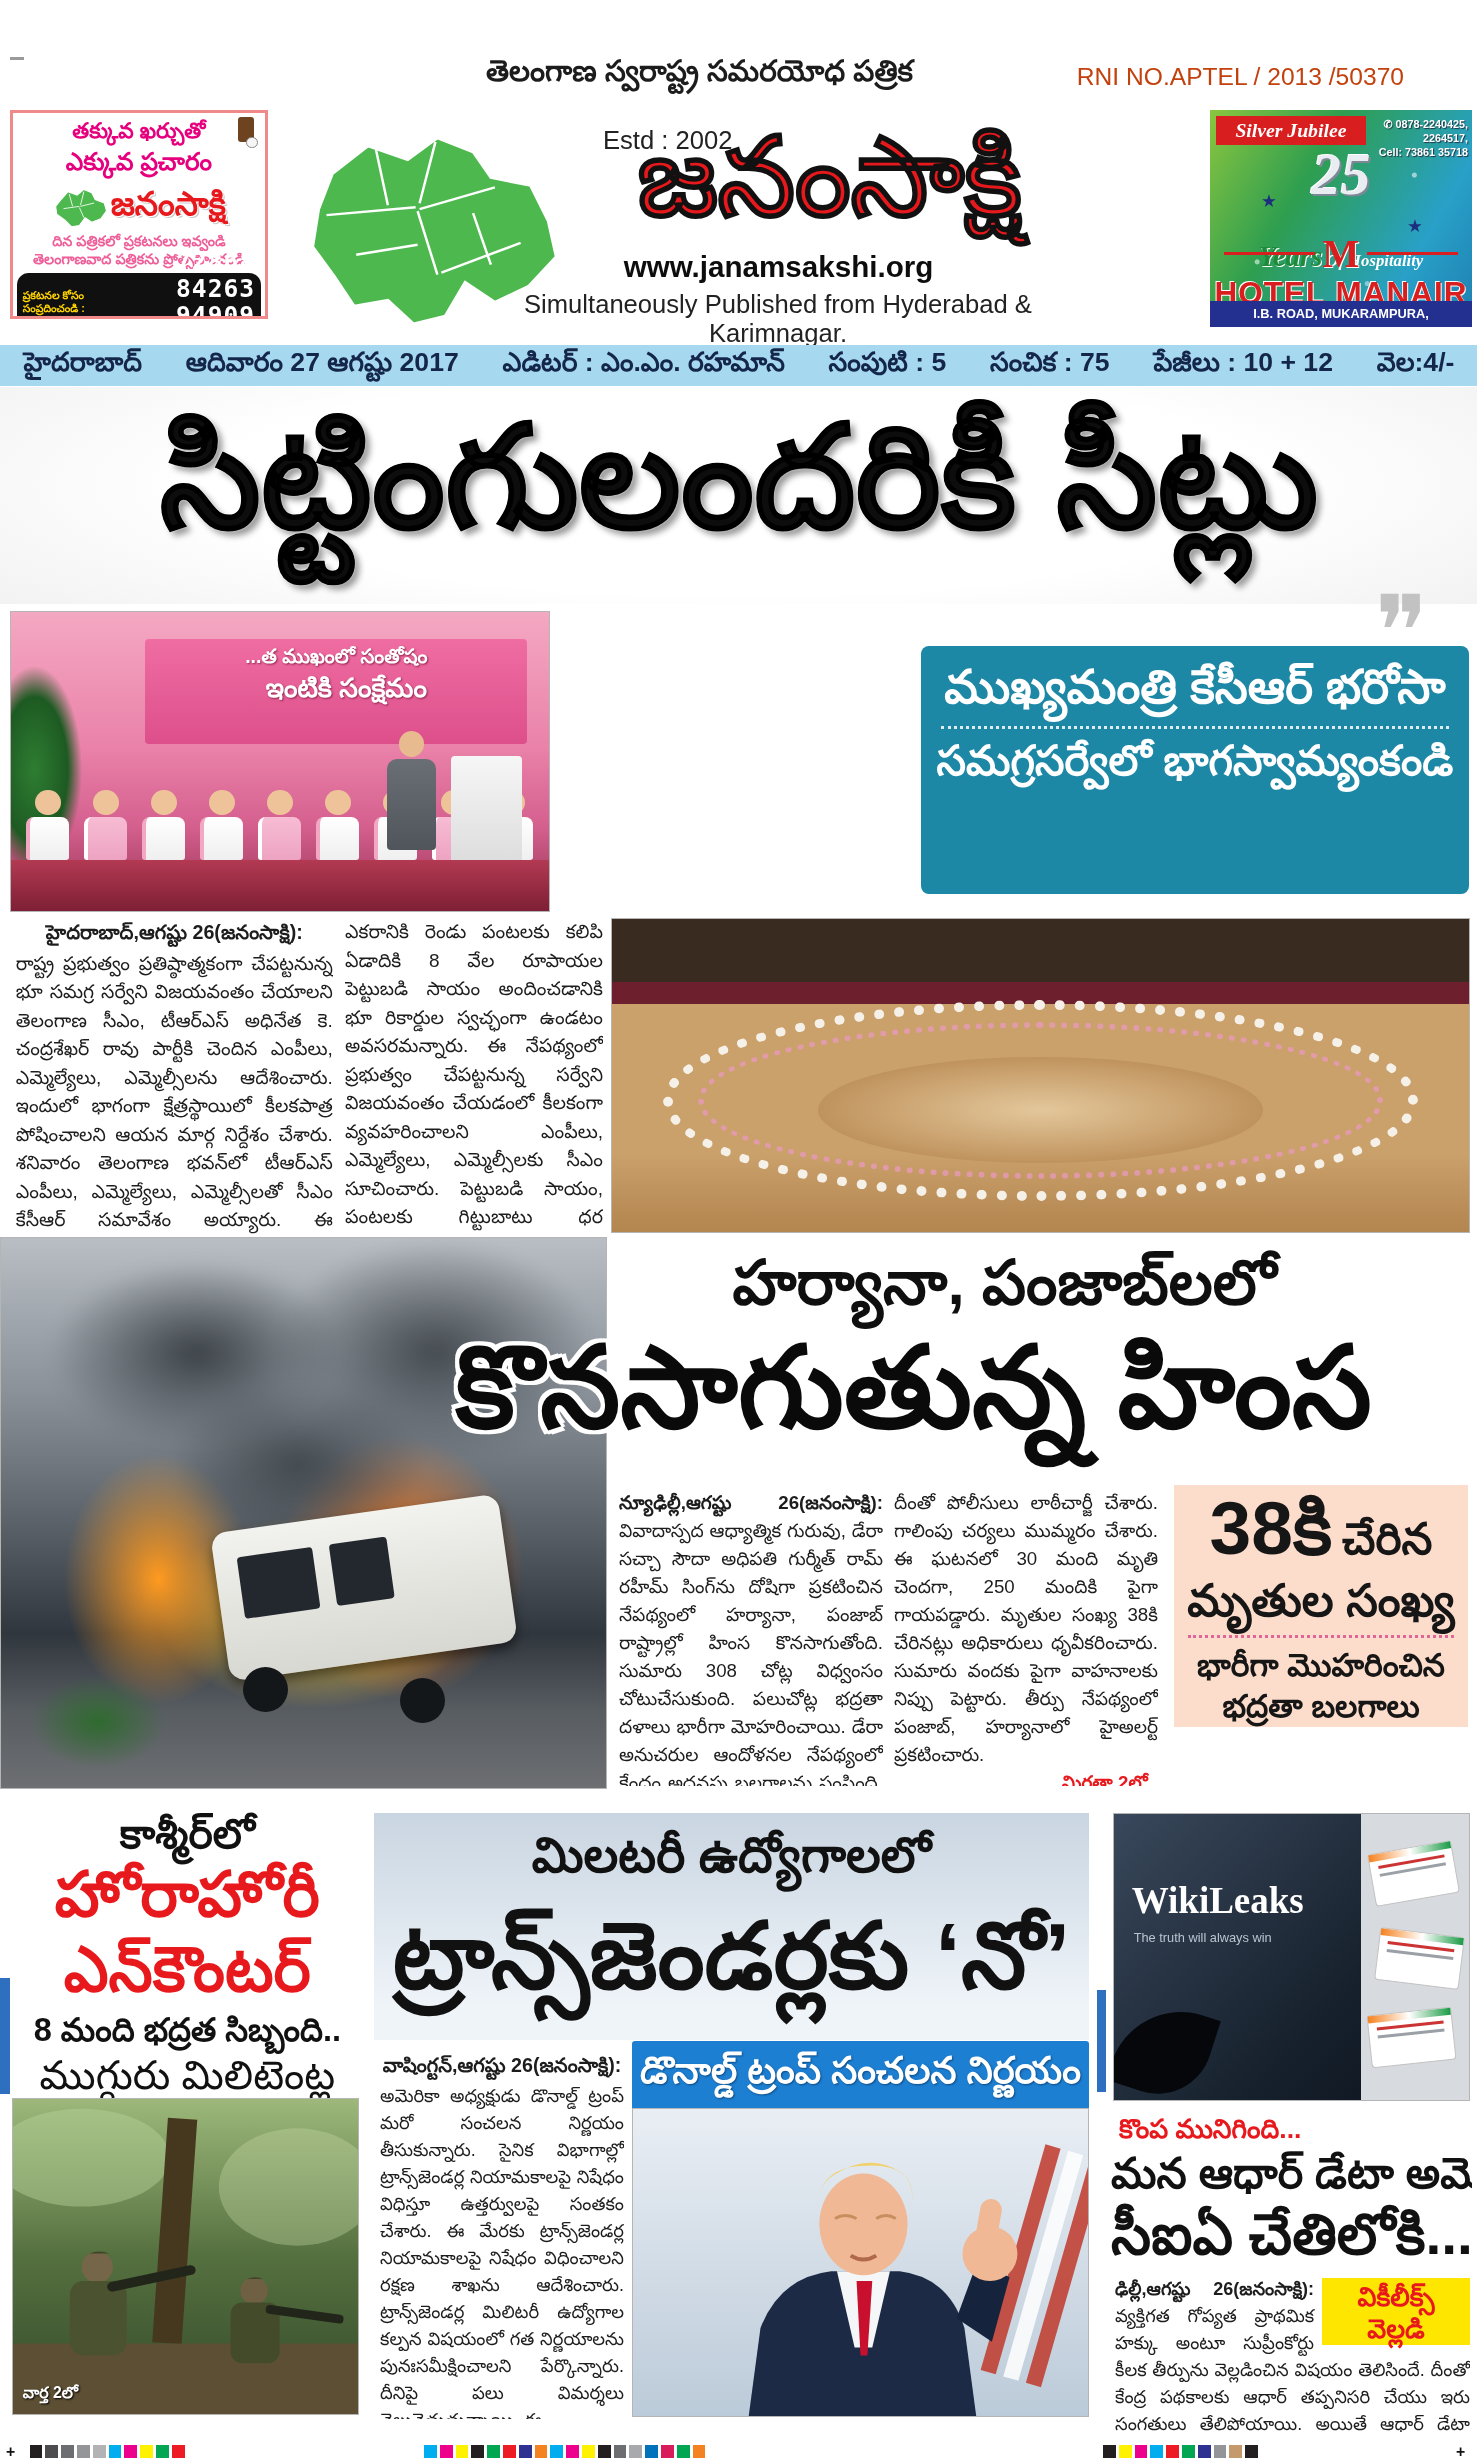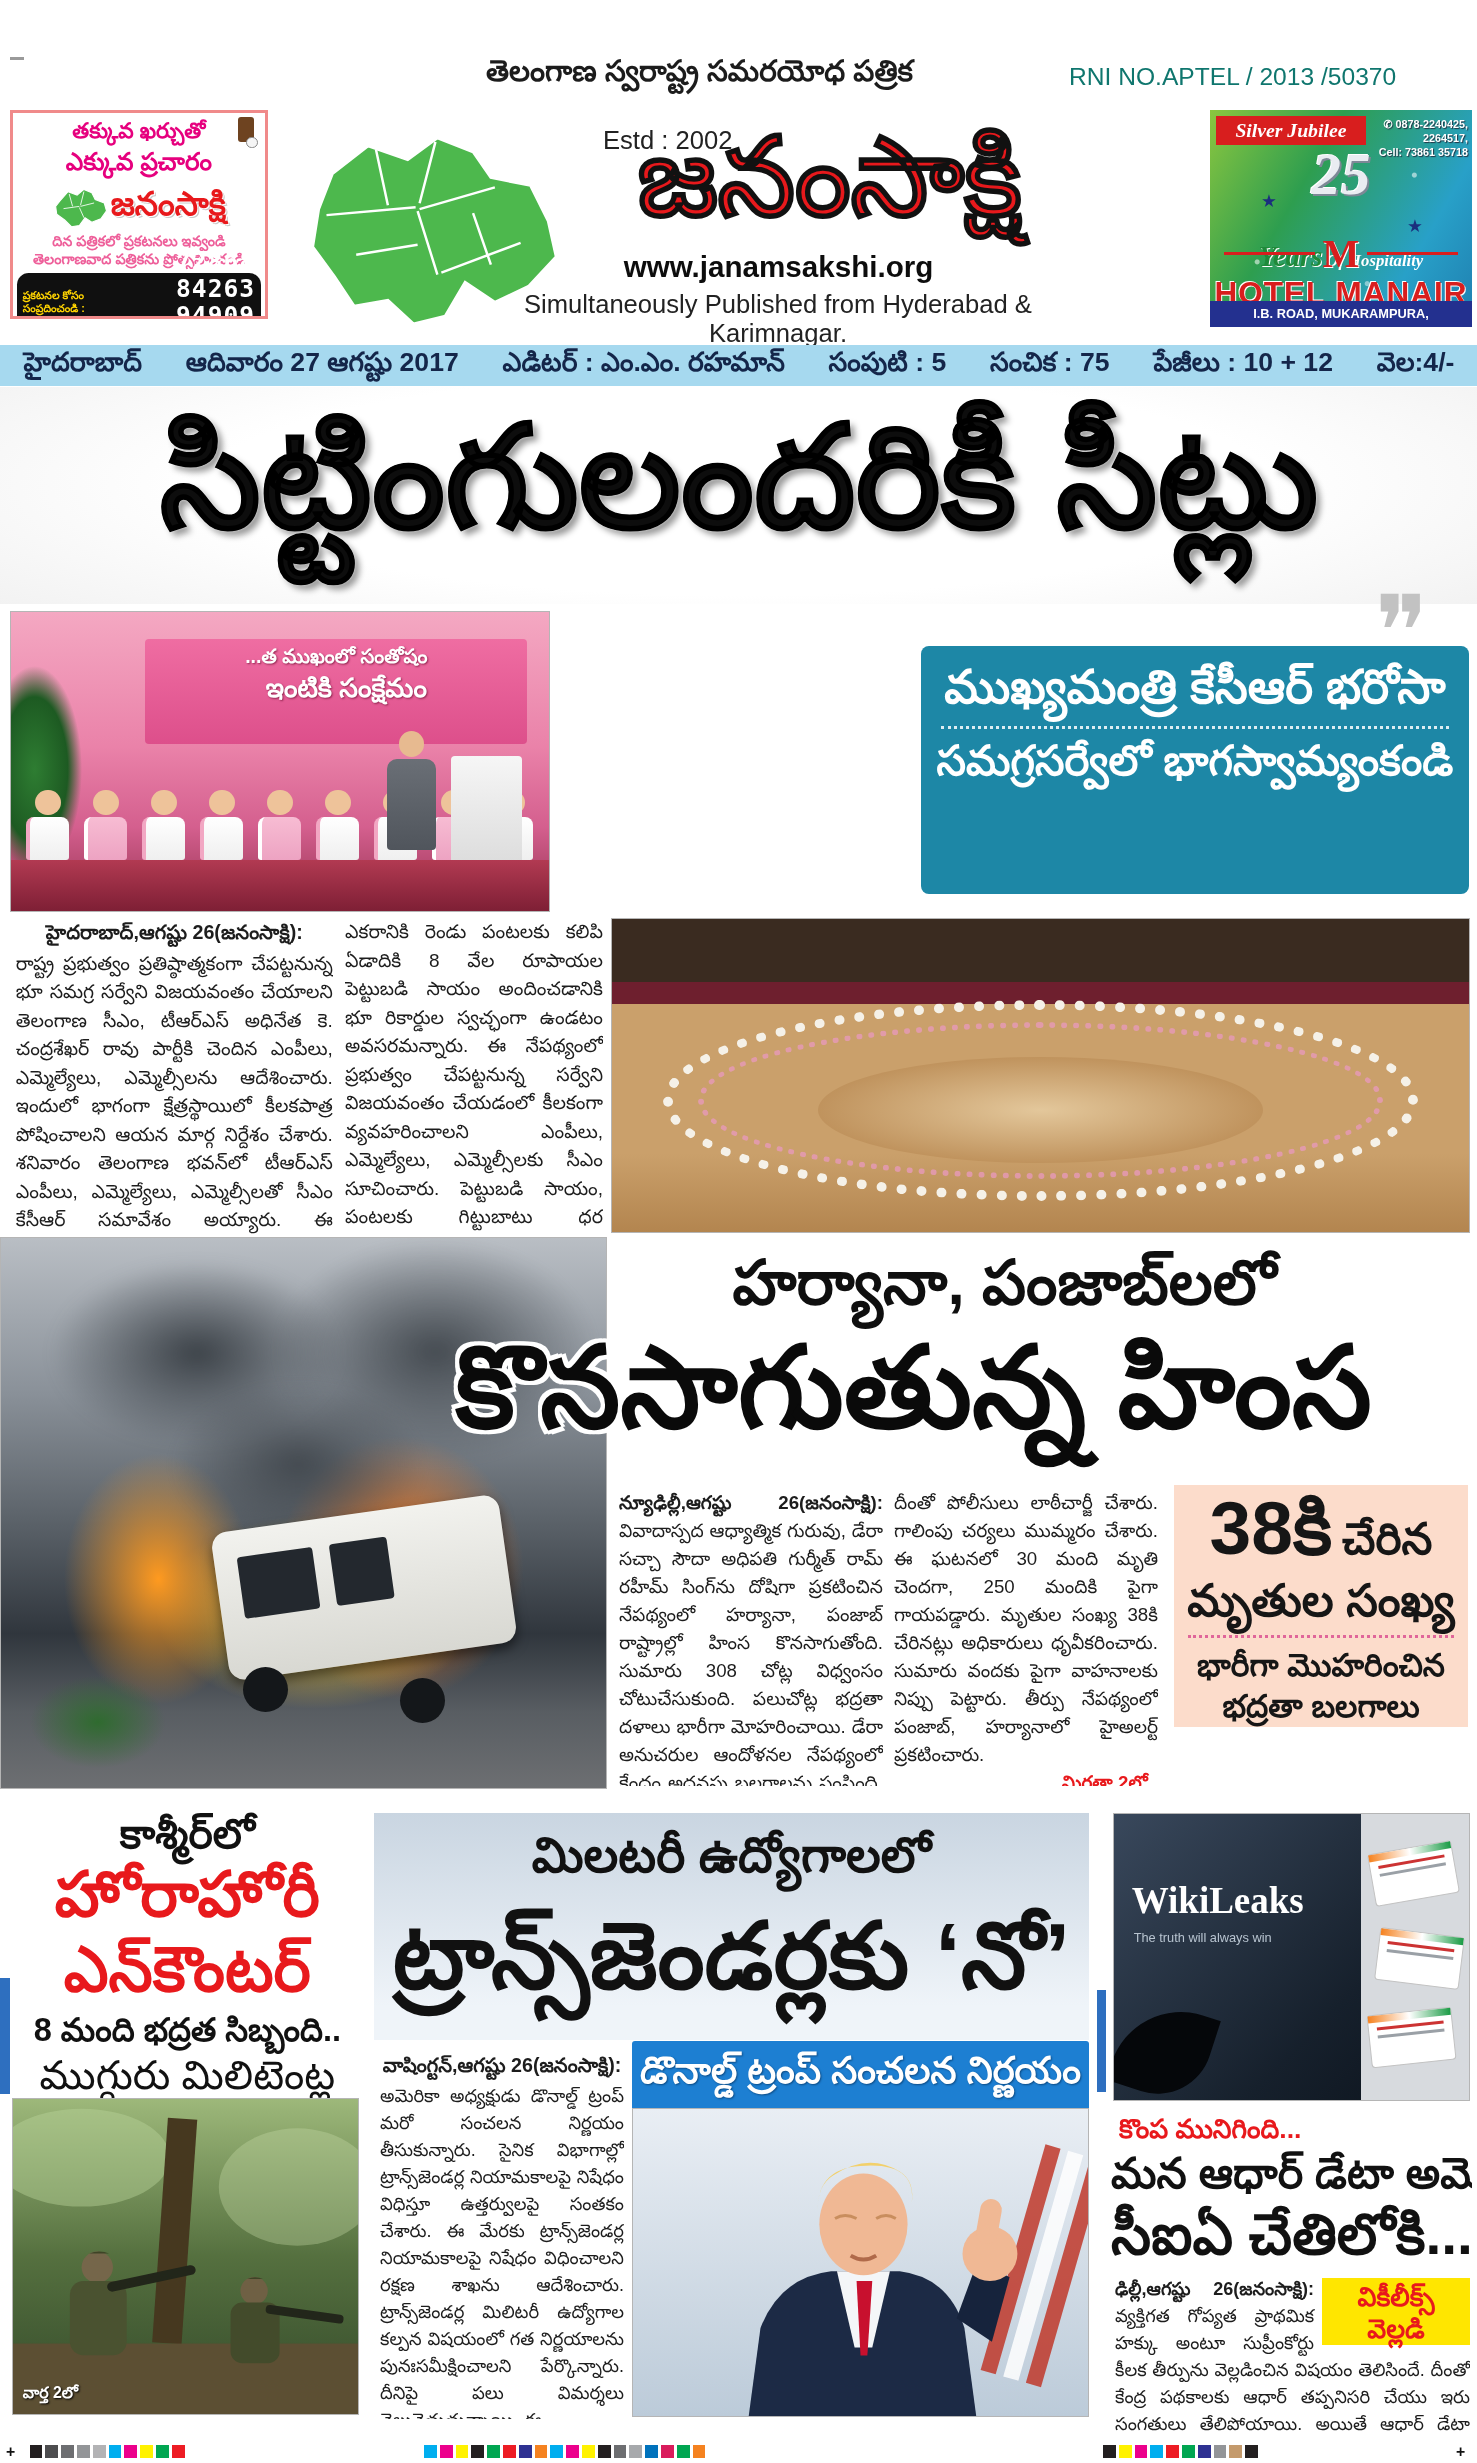--- a/index.html
+++ b/index.html
@@ -1,21 +1,21 @@
 <!DOCTYPE html>
 <html><head>
 <meta charset="utf-8">
 <style>
   * { margin:0; padding:0; box-sizing:border-box; }
   body { background:#e9e9e9; font-family:"Liberation Sans", sans-serif; }
   .page { position:relative; width:1478px; height:2464px; background:#fff; margin:0 auto; overflow:hidden; color:#111; }
 
   
   .tagline { position:absolute; left:325px; top:54px; width:749px; text-align:center; font-size:29.6px; font-weight:600; color:#1c1c1c; }
-  .rni { position:absolute; left:1069px; top:63px; width:335px; text-align:left; font-size:24.6px; color:#0f766e; }
+  .rni { position:absolute; left:1069px; top:63px; width:335px; text-align:right; font-size:24.6px; color:#c2410c; }
   .crop-dash { position:absolute; left:9.9px; top:57px; width:13.8px; height:3px; background:#9a9a9a; }
 
   .ad-left { position:absolute; left:9.9px; top:110px; width:258px; height:209px; background:#fff; border:3px solid #f08a8a; overflow:hidden; padding:3px 3.9px; }
   .al-line1 { text-align:center; color:#e6007e; font-weight:800; font-size:21.7px; margin-top:2px; }
   .al-line2 { text-align:center; color:#e6007e; font-weight:800; font-size:24.6px; }
   .al-brandrow { display:flex; align-items:center; justify-content:center; gap:2px; height:51px; }
   .al-map { width:57px; height:43px; flex:none; }
   .al-brand { color:#e8191c; font-weight:800; font-size:33px; text-shadow:1px 1px 0 #fff,2px 2px 0 #c9c9c9; white-space:nowrap; }
   .al-line3,.al-line4 { text-align:center; color:#ee5f9a; font-weight:700; font-size:14.3px; line-height:1.25; }
   .al-phonebox { margin-top:3.9px; background:#101010; border-radius:11.8px; height:59px; display:flex; align-items:center; padding:2px 5.9px; }

